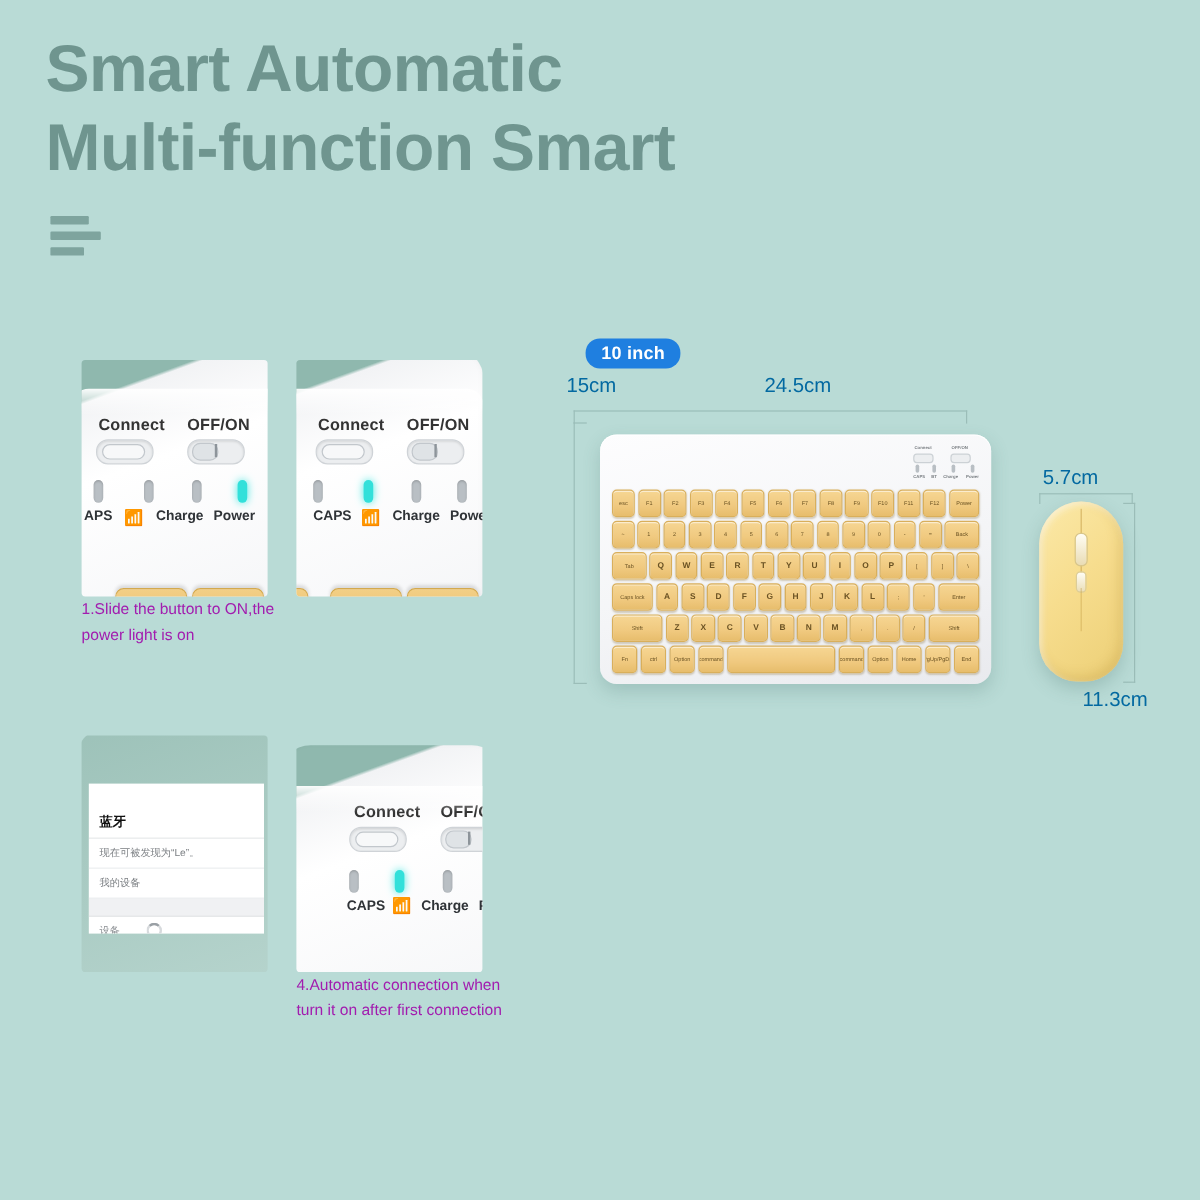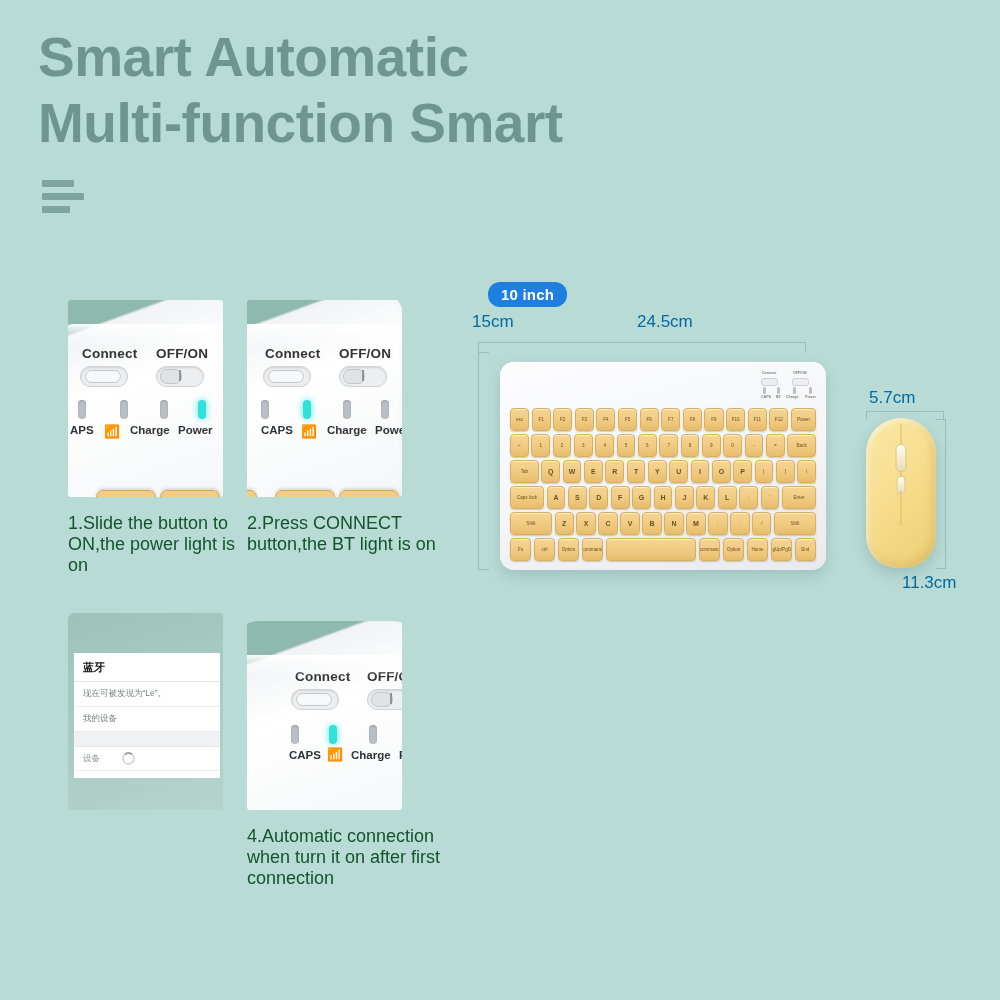--- a/index.html
+++ b/index.html
@@ -86,29 +86,29 @@
     background:linear-gradient(180deg,#f3cf85,#e8bf70);
     border:1px solid #d3a94f;box-shadow:0 -2px 3px rgba(0,0,0,.12);
     font-size:9px;color:#5a4620;text-align:center;line-height:30px;
   }
 
   
   .btscreen{
     position:absolute;left:6px;top:40px;width:146px;height:125px;
     background:#fff;overflow:hidden;font-size:8px;color:#3b3f42;
   }
-  .bt-h{padding:7px 9px 6px;font-size:11px;font-weight:bold;color:#111;border-bottom:1px solid #e3e5e7;}
+  .bt-h{padding:24px 9px 6px;font-size:11px;font-weight:bold;color:#111;border-bottom:1px solid #e3e5e7;}
   .bt-r{padding:6px 9px;border-bottom:1px solid #e9ebed;color:#7b7f83;font-size:8.5px;background:#fff;}
   .bt-gap{height:14px;background:#f0f1f3;border-bottom:1px solid #e3e5e7;}
   .bt-dev{padding:5px 9px;color:#8b8f93;font-size:8.5px;display:flex;align-items:center;gap:22px;border-bottom:1px solid #e9ebed;text-align:center;}
   .spin{width:9px;height:9px;border-radius:50%;border:2px solid #d7dadd;border-top-color:#9aa0a5;}
   .bt-name{padding:6px 9px;font-size:9.5px;font-weight:bold;color:#111;}
 
   .cap{
-    margin-top:16px;width:176px;font-size:18px;line-height:21px;color:#14532d;
+    margin-top:0;width:176px;font-size:13px;line-height:21px;color:#a21caf;
   }
   .step.s2 .cap, .step.s4 .cap{width:195px;}
 
   
   .badge{
     position:absolute;left:488px;top:282px;
     background:#1f7fe0;color:#fff;font-size:15px;font-weight:bold;
     padding:4px 13px;border-radius:12px;letter-spacing:.2px;
   }
   .dim{position:absolute;color:#0369a1;font-size:17px;}
@@ -229,21 +229,20 @@
         <div class="ledlbl" style="left:84px;font-size:13px">📶</div>
         <div class="ledlbl" style="left:110px">Charge</div>
         <div class="ledlbl" style="left:158px">Power</div>
         <div class="keys">
           <div class="key" style="left:4px;width:34px"></div>
           <div class="key" style="left:58px;width:58px">🔒</div>
           <div class="key" style="left:122px;width:58px">Delete</div>
         </div>
       </div>
     </div>
-    <div class="cap">2.Press CONNECT button,the BT light is on</div>
   </div>
 
   <div class="step s3">
     <div class="photo">
       <div style="position:absolute;left:-4px;top:-6px;width:172px;height:212px;border-radius:24px;background:linear-gradient(160deg,#9dc2b9,#b6d4cd);"></div>
       <div class="btscreen">
         <div class="bt-h">蓝牙</div>
         <div class="bt-r">现在可被发现为“Le”。</div>
         <div class="bt-r">我的设备</div>
         <div class="bt-gap"></div>

